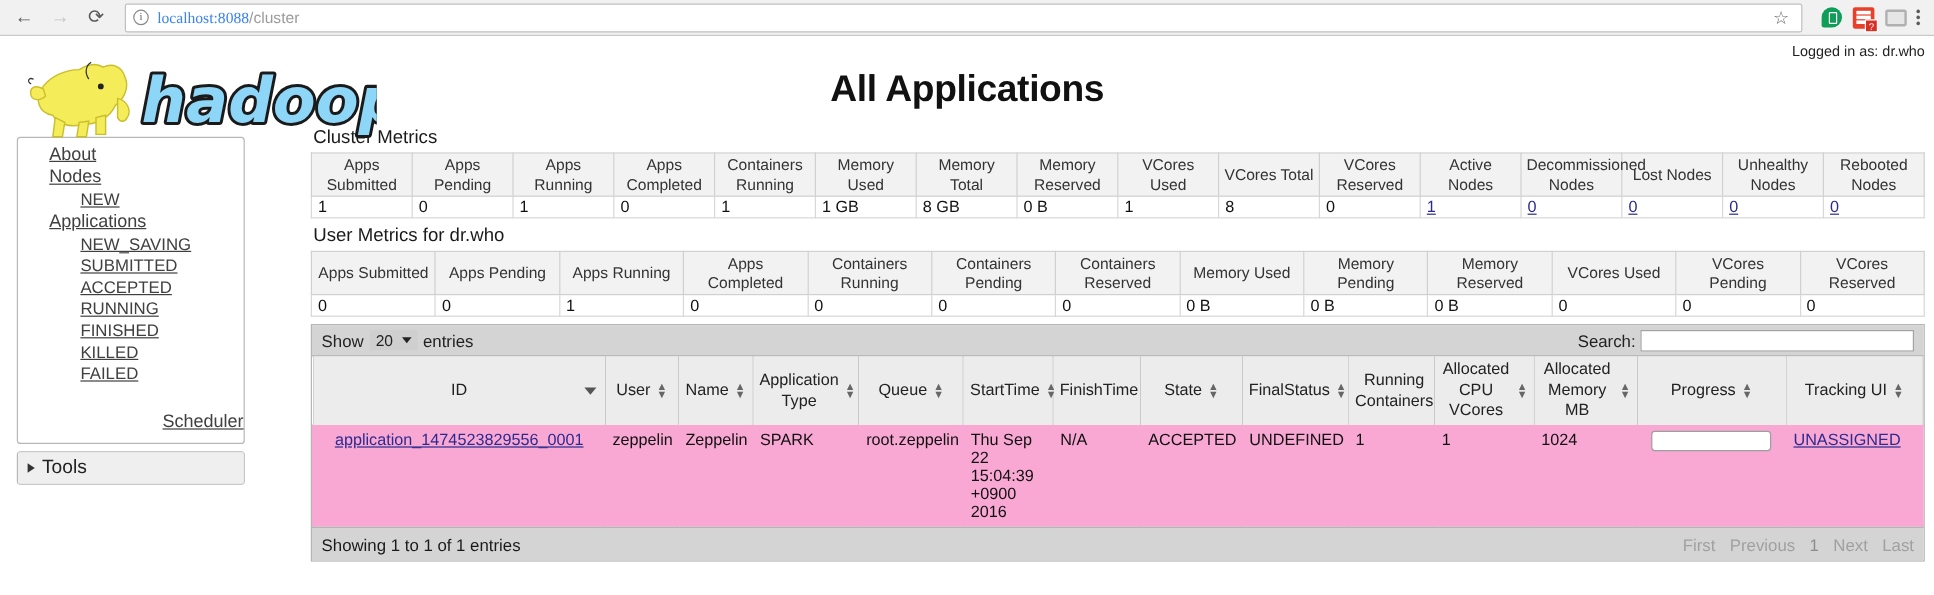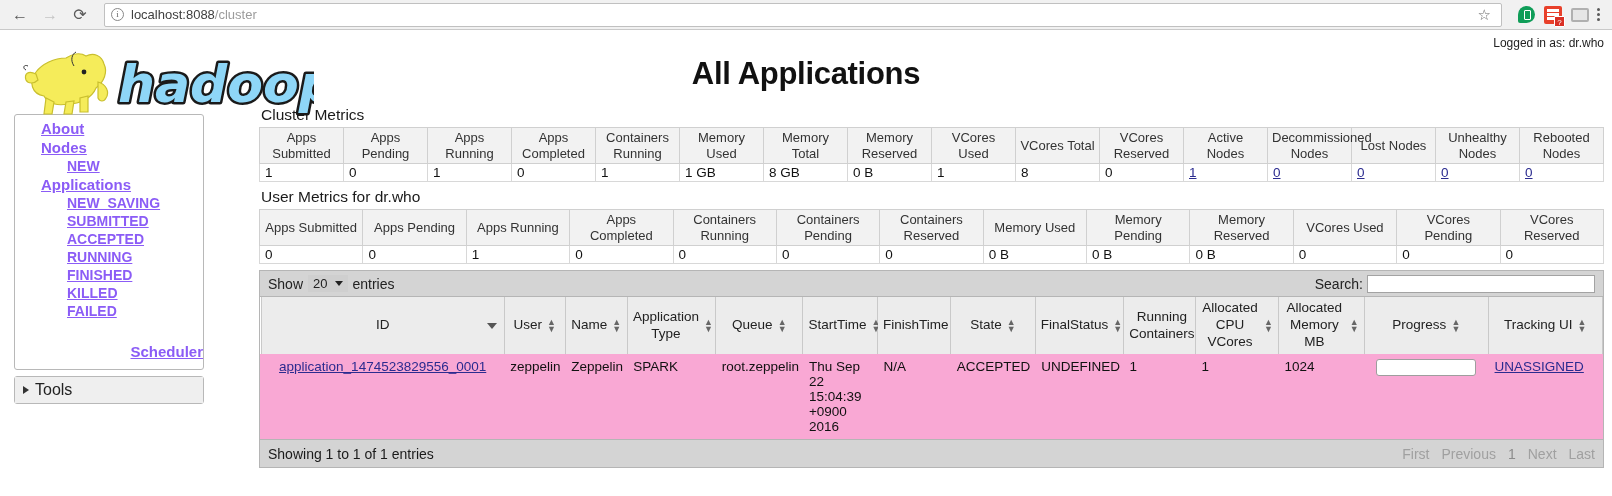--- a/index.html
+++ b/index.html
@@ -48,21 +48,21 @@
     border-radius: 50%;
     color: #666;
     font-size: 9px;
     line-height: 11px;
     text-align: center;
     margin-right: 7px;
     font-family: "Liberation Serif", serif;
     flex: 0 0 auto;
   }
   .url-text { font-size: 13px; color: #9b9b9b; white-space: nowrap; }
-  .url-text b { color: #404040; font-weight: normal; }
+  .url-text b { color: #3b82f6; font-weight: normal; font-family: Liberation Serif, serif; }
   .star-icon { font-size: 15px; color: #6b6b6b; margin-left: auto; padding: 0 4px; }
   .ext-icons { display: flex; align-items: center; gap: 9px; padding-left: 8px; }
   .ext-hangouts {
     width: 17px; height: 17px;
     background: #0f9d58;
     border-radius: 50% 50% 50% 2px;
     position: relative;
   }
   .ext-hangouts::after {
     content: "";
@@ -145,26 +145,25 @@
   .caret-right {
     width: 0; height: 0;
     border-top: 4.5px solid transparent;
     border-bottom: 4.5px solid transparent;
     border-left: 6px solid #333;
   }
   .nav-body { padding: 4px 0 8px 0; }
   .nav-link {
     display: block;
     font-size: 15px;
-    color: #8b5cf6;
+    color: #404040;
     text-decoration: underline;
     padding: 1px 0 1px 26px;
     white-space: nowrap;
     cursor: pointer;
-    font-weight: bold;
   }
   .nav-link.sub { padding-left: 52px; font-size: 14px; }
   .nav-link.spaced { margin-top: 22px; text-align: right; }
 
   
   .main { flex: 1; min-width: 0; padding-top: 0; padding-left: 45px; }
   .section-label {
     font-size: 15.5px;
     color: #1a1a1a;
     margin: 0 0 3px 2px;

